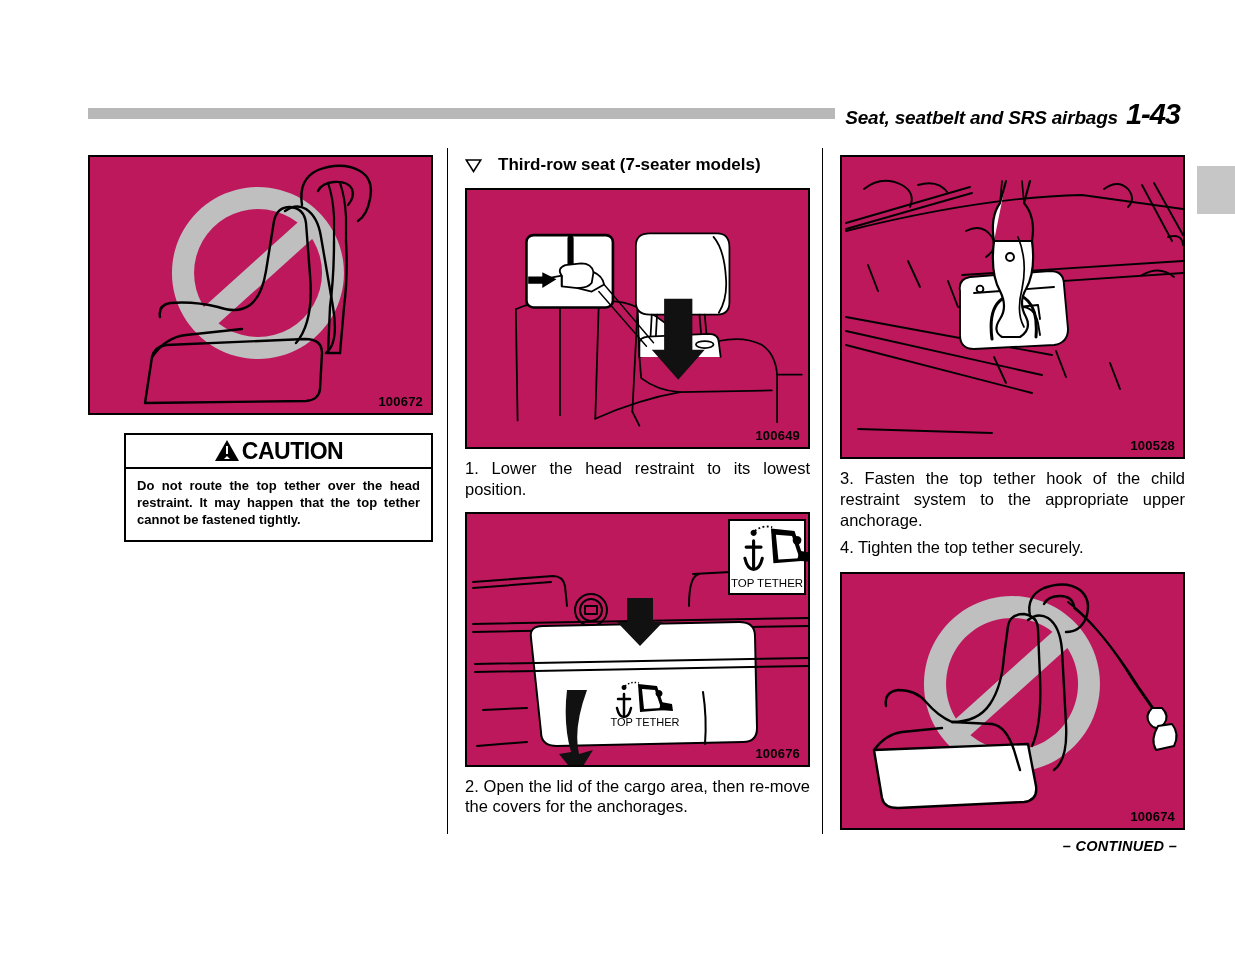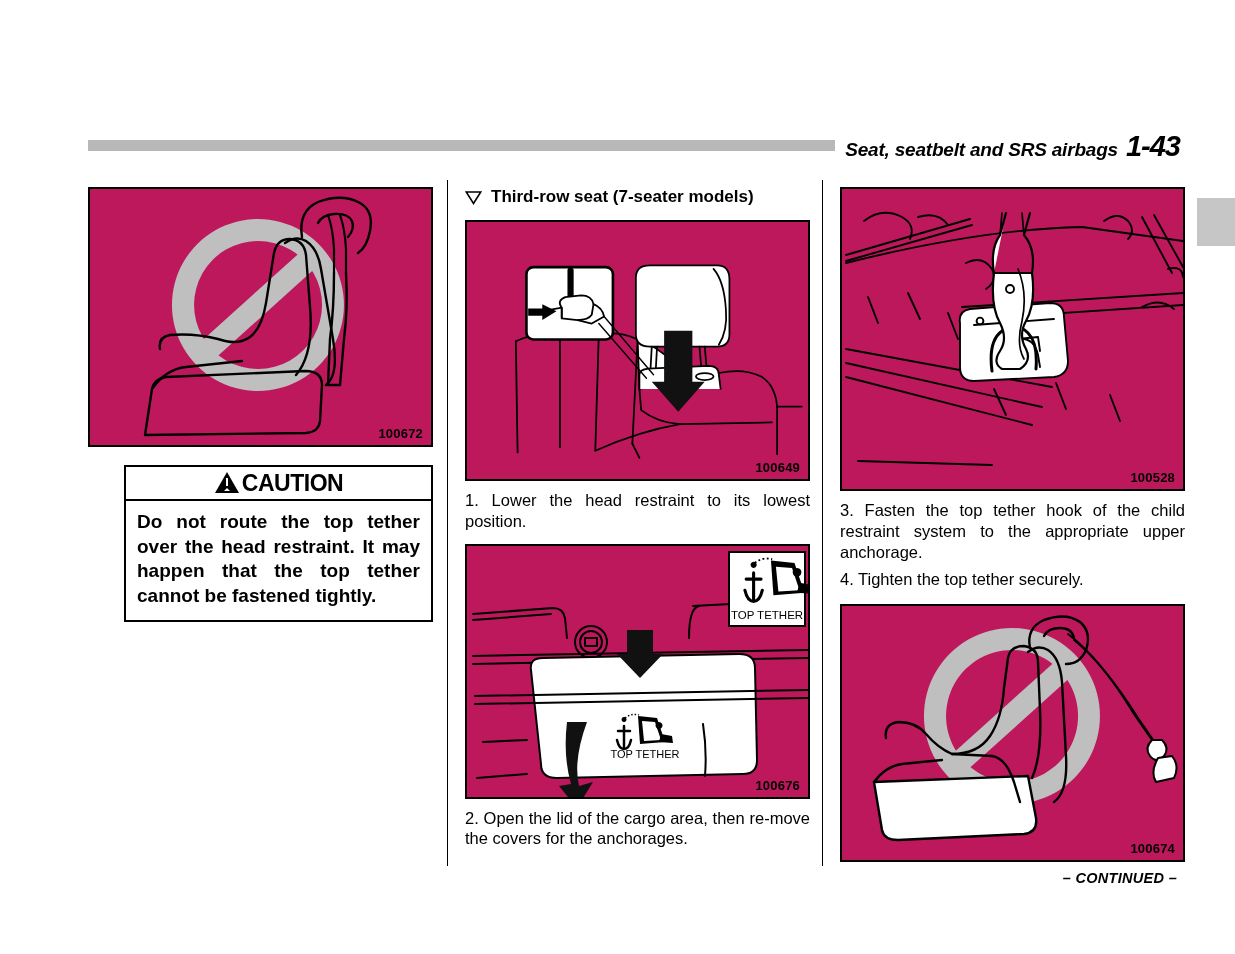--- a/index.html
+++ b/index.html
@@ -4,21 +4,21 @@
 <style>
   html, body { margin:0; padding:0; }
   body {
     width:1235px; height:954px;
     background:#ffffff;
     font-family:"Liberation Sans", sans-serif;
     color:#000;
     position:relative;
     overflow:hidden;
   }
-  .page { position:absolute; inset:0;margin-top:32px; }
+  .page { position:absolute; inset:0; }
 
   
   .header {
     position:absolute; left:88px; top:100px; width:1092px; height:34px;
   }
   .header-rule {
     position:absolute; left:0; top:8px; width:1092px; height:11px;
     background:#b8b8b8;
   }
   .header-text {
@@ -75,28 +75,28 @@
   .caution-tri { display:block; }
   .caution-label {
     font-size:23px; font-weight:bold; letter-spacing:-0.5px;
   }
   .caution-body {
     border:2px solid #000; border-top:none;
     padding:9px 11px 11px 11px;
     box-sizing:border-box;
   }
   .caution-body p {
-    margin:0; font-size:19px; font-weight:bold;
+    margin:0; font-size:13px; font-weight:bold;
     line-height:1.30; text-align:justify;
     text-align-last:left;
   }
 
   
   .section-head {
-    display:flex; align-items:center; gap:9px;
+    display:flex; align-items:center; gap:16px;
     font-size:17px; font-weight:bold; margin-bottom:13px;
   }
   .tri-down { display:block; }
 
   
   .body-text {
     font-size:16.5px; line-height:1.26;
     text-align:justify; text-align-last:left;
     margin:9px 0 0 0;
   }

